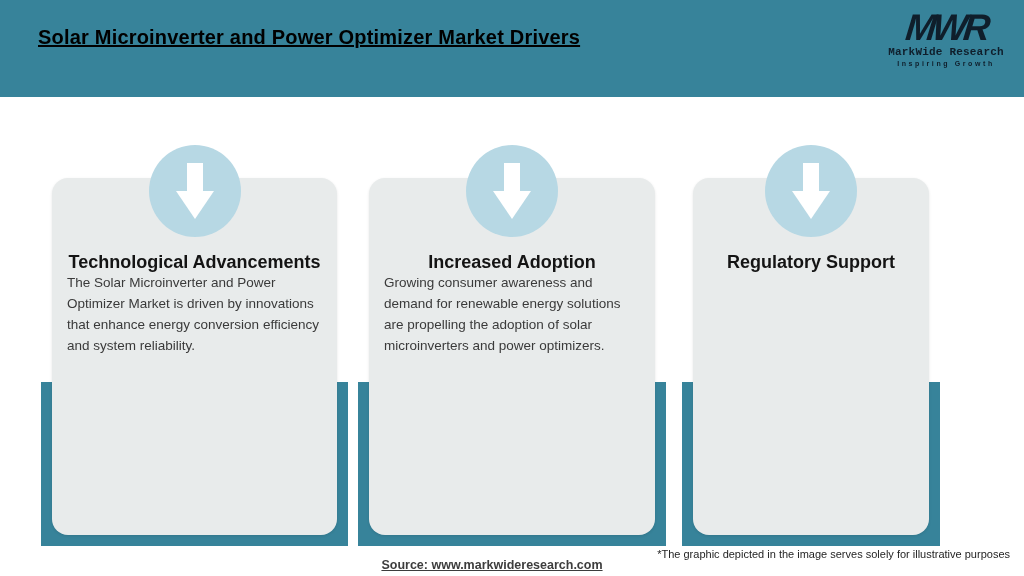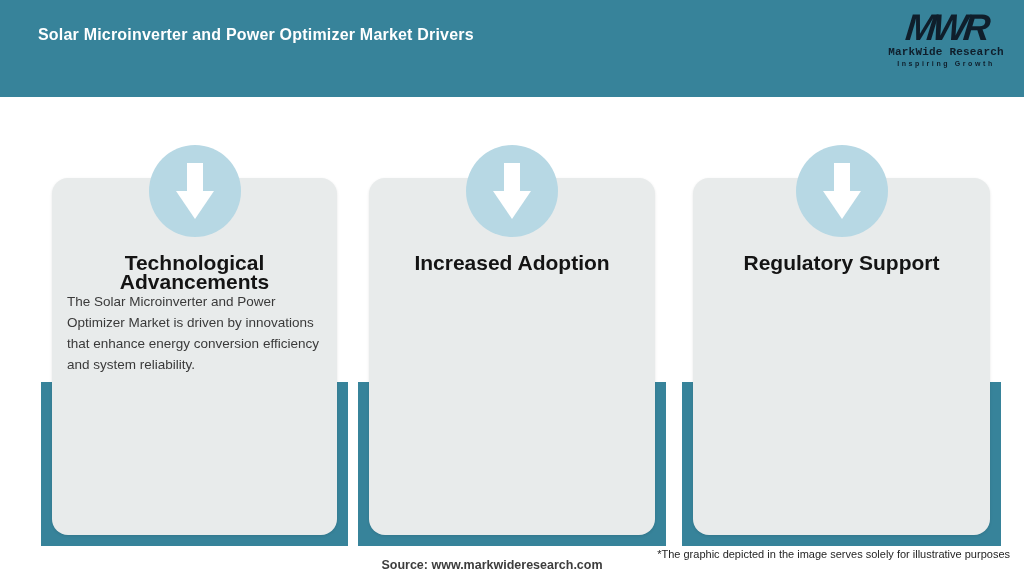--- a/index.html
+++ b/index.html
@@ -16,24 +16,25 @@
   
   .header {
     position: absolute;
     top: 0; left: 0;
     width: 1024px; height: 97px;
     background: #37839A;
   }
   .header-title {
     position: absolute;
     left: 38px; top: 26px;
-    color: #ffffff;
-    font-size: 16px;
+    color: #000000;
+    font-size: 20px;
     font-weight: bold;
     letter-spacing: 0.2px;
+    text-decoration: underline;
   }
   .logo {
     position: absolute;
     right: 18px; top: 10px;
     width: 120px;
     text-align: center;
     color: #0f1e2b;
   }
   .logo-acronym {
     font-size: 37px;
@@ -58,40 +59,40 @@
   }
 
   
   .card-group {
     position: absolute;
     top: 145px;
     height: 401px;
   }
   .card-group.g0 { left: 52px;  width: 285px; }
   .card-group.g1 { left: 369px; width: 286px; }
-  .card-group.g2 { left: 693px; width: 297px; padding-left: 32px; }
+  .card-group.g2 { left: 693px; width: 236px; padding-left: 32px; }
 
   .tray {
     position: absolute;
     left: -11px; right: -11px;
     top: 237px; height: 164px;
     background: #37839A;
   }
   .card {
     position: absolute;
     left: 0; top: 33px;
     width: 100%; height: 357px;
     background: #E8EBEB;
     border-radius: 16px;
     box-shadow: 0 1px 3px rgba(0,0,0,0.10);
     padding: 75px 15px 0 15px;
   }
   .card-title {
     text-align: center;
-    font-size: 21px;
+    font-size: 18px;
     font-weight: bold;
     color: #141414;
     line-height: 19px;
   }
   .card-desc {
     font-size: 13.5px;
     line-height: 21px;
     color: #3a3a3a;
     padding-right: 2px;
   }
@@ -110,20 +111,21 @@
 
   
   .source-line {
     position: absolute;
     left: 0; right: 40px;
     bottom: 4px;
     text-align: center;
     font-size: 12.5px;
     font-weight: bold;
     color: #3d3d3d;
+    text-decoration: underline;
   }
   .disclaimer {
     position: absolute;
     right: 14px; bottom: 16px;
     font-size: 11px;
     color: #1f1f1f;
   }
 </style>
 </head>
 <body>
@@ -148,20 +150,21 @@
       <rect x="11" y="0" width="16" height="30" fill="#ffffff"></rect>
       <polygon points="0,28 38,28 19,56" fill="#ffffff"></polygon>
     </svg>
   </div>
 </div>
 
 <div class="card-group g1">
   <div class="tray"></div>
   <div class="card">
     <div class="card-title">Increased Adoption</div>
+    <div class="card-desc">Growing consumer awareness and demand for renewable energy solutions are propelling the adoption of solar microinverters and power optimizers.</div>
   </div>
   <div class="circle">
     <svg width="38" height="58" viewBox="0 0 38 58" xmlns="http://www.w3.org/2000/svg">
       <rect x="11" y="0" width="16" height="30" fill="#ffffff"></rect>
       <polygon points="0,28 38,28 19,56" fill="#ffffff"></polygon>
     </svg>
   </div>
 </div>
 
 <div class="card-group g2">

